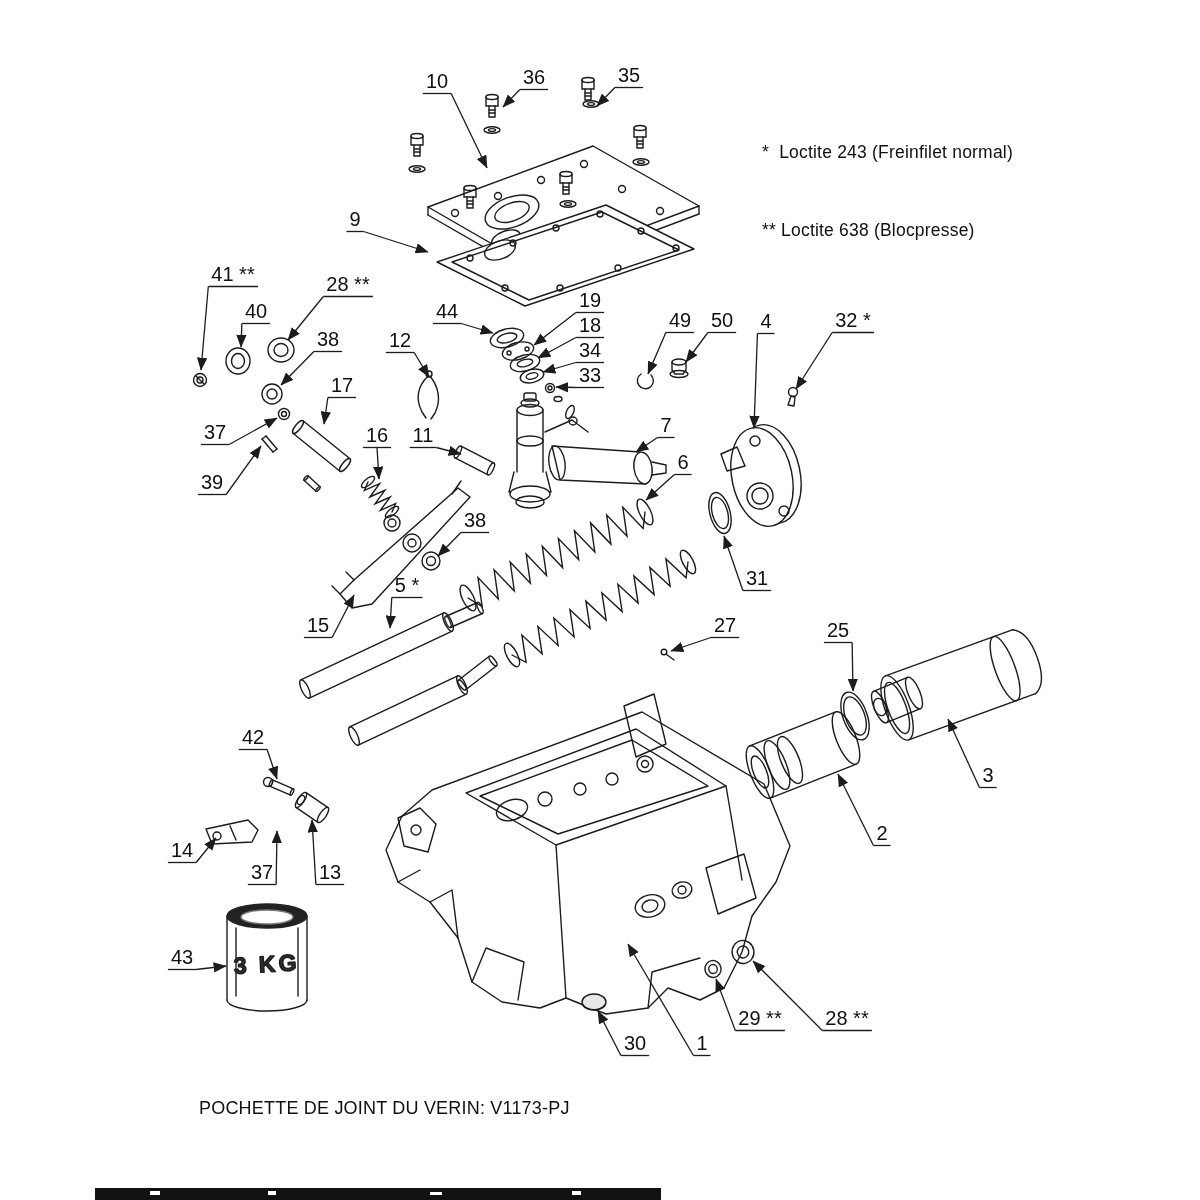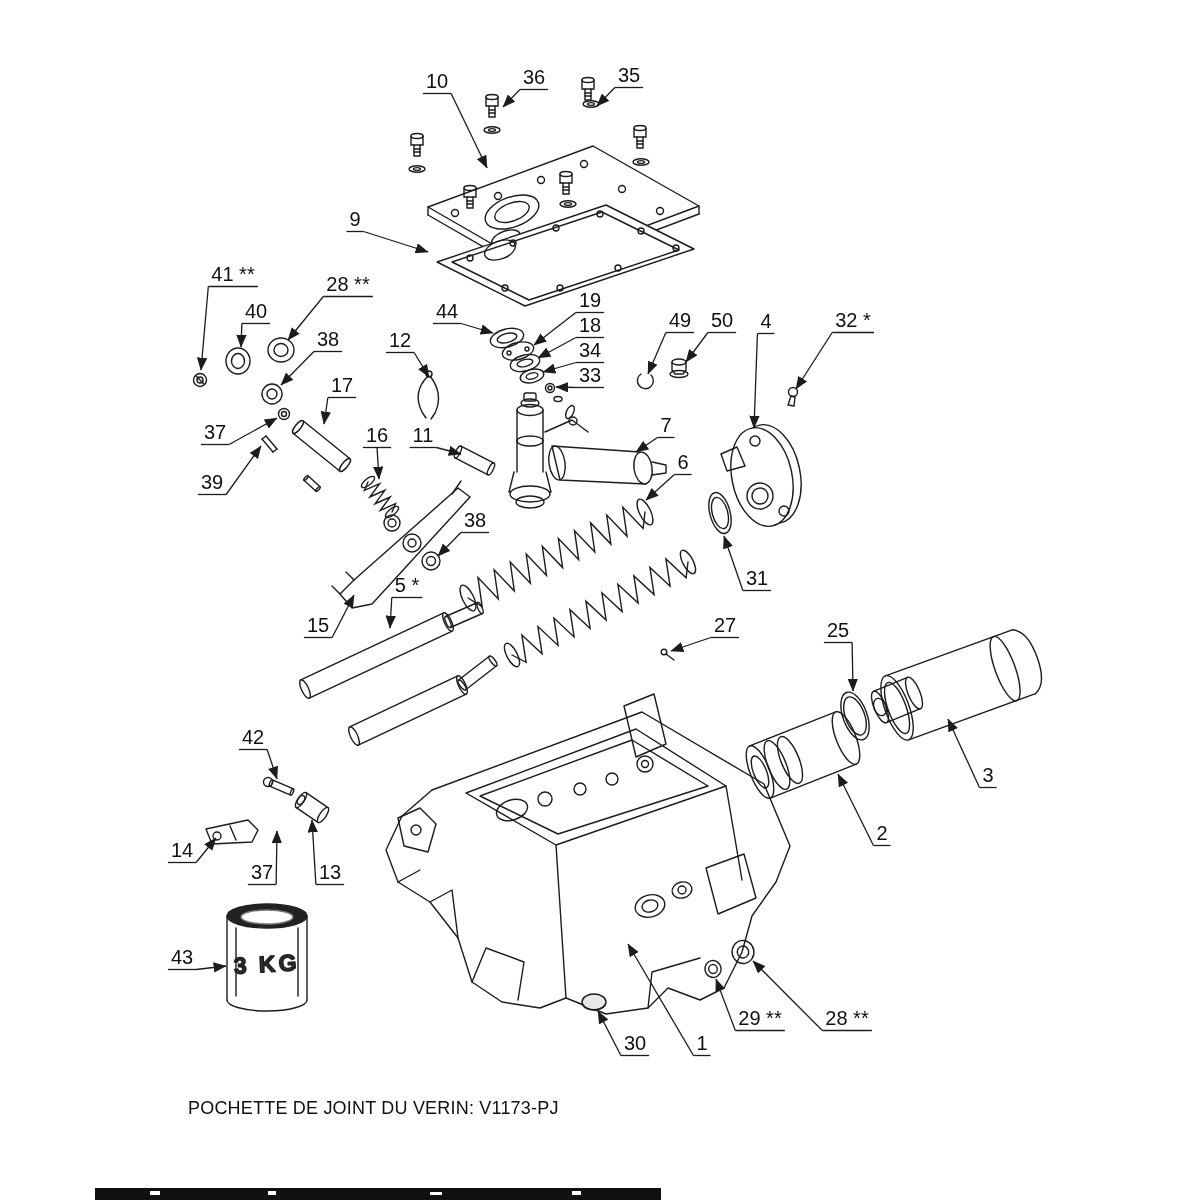--- a/index.html
+++ b/index.html
@@ -564,15 +564,19 @@
           <line x1="735.3125" y1="1030.5" x2="716" y2="979" class="lead" marker-end="url(#arrow)"></line>
         </g>
         <g>
           <text x="847" y="1025" text-anchor="middle" class="callout">28 **</text>
           <line x1="822.3125" y1="1030.5" x2="871.8984375" y2="1030.5" class="lead"></line>
           <line x1="822.3125" y1="1030.5" x2="753" y2="961" class="lead" marker-end="url(#arrow)"></line>
         </g>
       </g>
 </svg>
 
-<div class="ov footer-line" style="left:188px;top:1098px">POCHETTE DE JOINT DU VERIN: V1173-PJ</div>
-
+<div class="ov legend" style="left:762px;top:86px">
+  <div>*  Loctite 243 (Freinfilet normal)</div>
+  <div>** Loctite 638 (Blocpresse)</div>
 </div>
+<div class="ov footer-line" style="left:199px;top:1098px">POCHETTE DE JOINT DU VERIN: V1173-PJ</div>
+
+</div>
 
 </body></html>

